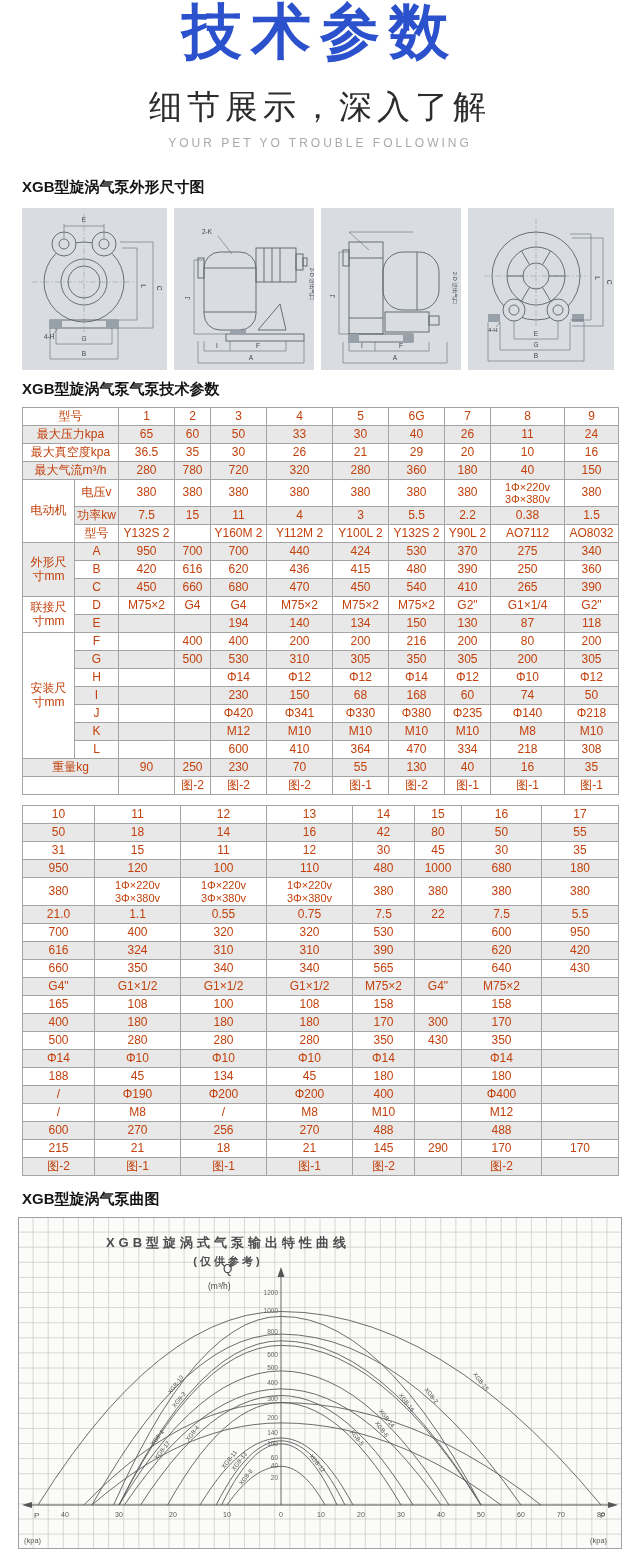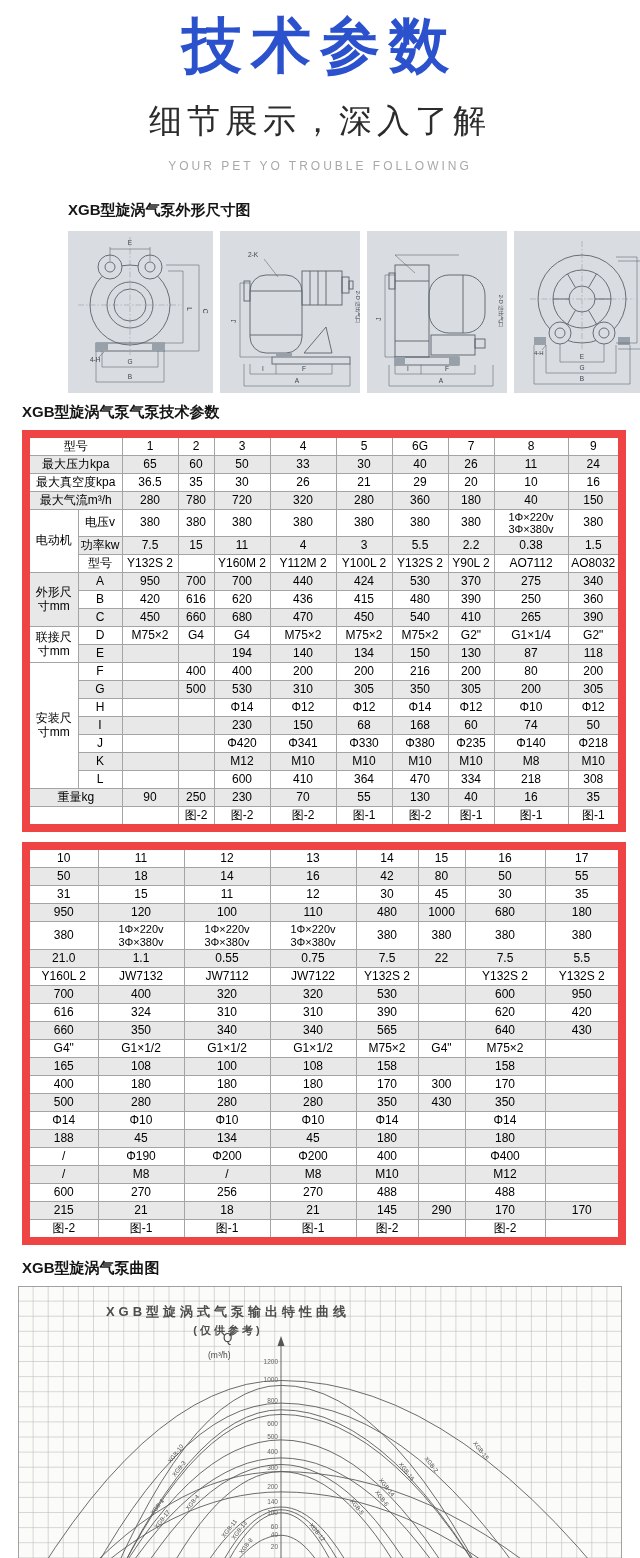--- a/index.html
+++ b/index.html
@@ -1,35 +1,35 @@
 <!DOCTYPE html>
 <html><head>
 <meta charset="utf-8">
 <style>
   :root{ --accent:#2b51cc; --line:#59616b; }
   html,body{margin:0;padding:0;}
   body{width:640px;height:1558px;overflow:hidden;background:#fff;
        font-family:"Liberation Sans","DejaVu Sans",sans-serif;color:#333;}
-  .hero{padding-top:14px;text-align:center;}
+  .hero{padding-top:0;text-align:center;}
   .hero h1{margin:0;font-size:60px;line-height:1.08;letter-spacing:9px;font-weight:800;color:var(--accent);}
   .hero .sub{margin-top:20px;font-size:33px;letter-spacing:5px;color:#2c2c2c;font-weight:500;}
-  .hero .tag{margin-top:15px;font-size:12px;letter-spacing:3px;color:#a9a9a9;}
+  .hero .tag{margin-top:6px;font-size:12px;letter-spacing:3px;color:#a9a9a9;}
   h2.sec{margin:0;padding:0 0 0 22px;font-size:15px;font-weight:bold;color:#141414;}
-  .sec-drawings{margin-top:28px;margin-left:46px;}
+  .sec-drawings{margin-top:28px;}
   .panels{display:flex;gap:7px;margin:11px 22px 0 22px;}
   svg.panel{background:#d9dde1;flex:0 0 auto;display:block;}
   .ln{stroke:var(--line);stroke-width:0.9;fill:none;}
   .lnf{stroke:var(--line);stroke-width:0.9;fill:#d9dde1;}
   .dim{stroke:var(--line);stroke-width:0.55;fill:none;}
   .cl{stroke:#8a929c;stroke-width:0.5;stroke-dasharray:6 2 1.5 2;fill:none;}
   .hatch{fill:#98a0a9;}
   text.dl{font-size:6.5px;fill:#3d434b;}
   .sec-table{margin-top:10px;}
   table.spec{border-collapse:collapse;table-layout:fixed;width:596px;margin:8px 0 0 22px;
-             font-size:12px;color:#000000;text-align:center;border:8px solid #ef4444;}
+             font-size:12px;color:#c2410c;text-align:center;border:1px solid #ef4444;}
   table.spec td{border:1px solid #a4a4a4;height:15px;line-height:1.12;padding:1px 2px;overflow:hidden;}
   table.spec tr:nth-child(even) td{background:#e8e8e8;}
   table.spec td.grp{background:#fff;}
   table.spec td.multi{font-size:11px;}
   #t2{margin-top:10px;}
   .sec-chart{margin-top:14px;}
   #chart{display:block;margin:8px 0 0 18px;background:#fbfbf9;}
 </style>
 </head>
 <body>
@@ -531,30 +531,20 @@
         </tr>
         <tr>
           <td>21.0</td>
           <td>1.1</td>
           <td>0.55</td>
           <td>0.75</td>
           <td>7.5</td>
           <td>22</td>
           <td>7.5</td>
           <td>5.5</td>
-        </tr>
-        <tr>
-          <td>Y160L 2</td>
-          <td>JW7132</td>
-          <td>JW7112</td>
-          <td>JW7122</td>
-          <td>Y132S 2</td>
-          <td></td>
-          <td>Y132S 2</td>
-          <td>Y132S 2</td>
         </tr>
         <tr>
           <td>700</td>
           <td>400</td>
           <td>320</td>
           <td>320</td>
           <td>530</td>
           <td></td>
           <td>600</td>
           <td>950</td>

